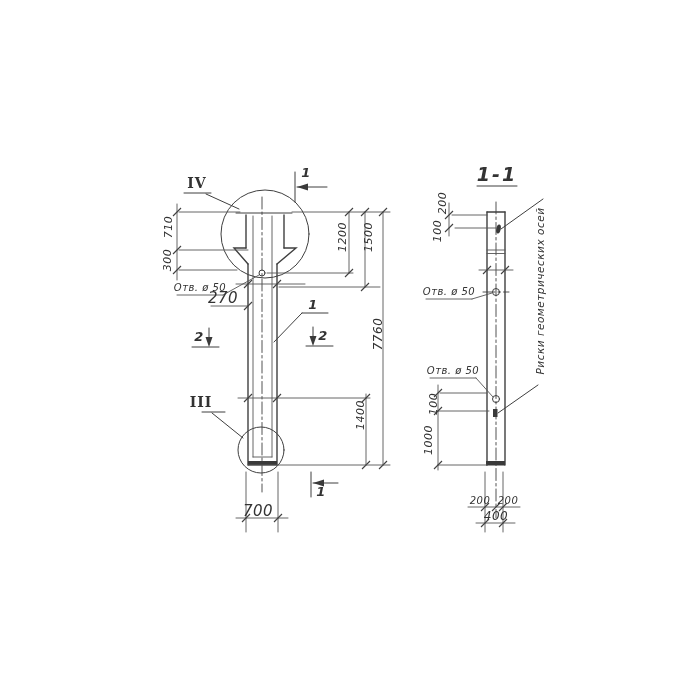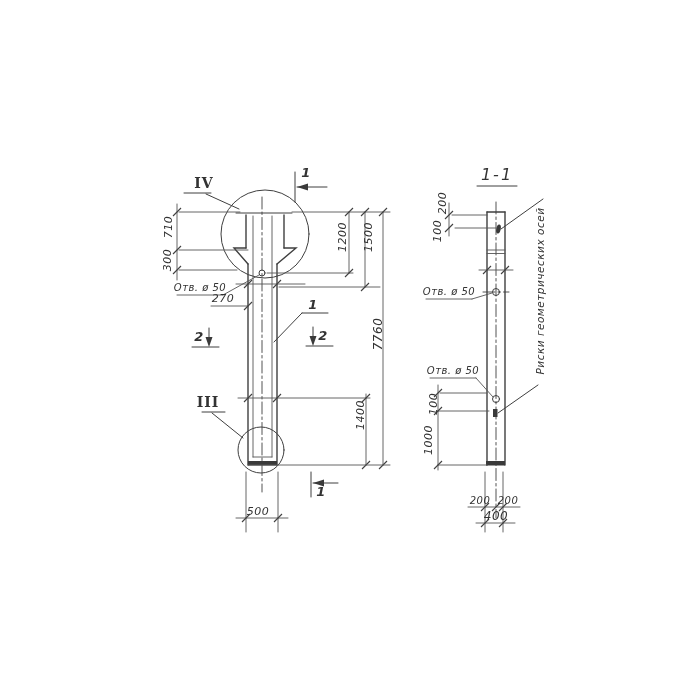--- a/index.html
+++ b/index.html
@@ -6,26 +6,26 @@
   .canvas{position:relative;width:700px;height:700px;background:#fff;overflow:hidden;
           font-family:"DejaVu Sans",sans-serif;color:#3a3a3a;}
   svg{position:absolute;left:0;top:0;}
   .ln{stroke:#3f3f3f;stroke-width:1;fill:none;stroke-linecap:round;}
   .obj{stroke-width:1.4;}
   .thin{stroke-width:0.9;stroke:#555;}
   .center{stroke-dasharray:12 3 2.5 3;stroke-width:0.9;}
   .tick{stroke:#3f3f3f;stroke-width:1.1;}
   .fill{fill:#3a3a3a;stroke:none;}
   .lbl{position:absolute;white-space:nowrap;transform:translate(-50%,-50%);
-       font-style:italic;font-size:11px;color:#333;letter-spacing:0.5px;}
+       font-style:italic;font-size:15px;color:#333;letter-spacing:0.5px;}
   .vlbl{position:absolute;white-space:nowrap;transform:translate(-50%,-50%) rotate(-90deg);
        font-style:italic;font-size:11px;color:#333;letter-spacing:0.5px;}
-  .roman{font-family:"DejaVu Serif",serif;font-size:14px;font-style:normal;font-weight:bold;letter-spacing:1px;margin-left:7px;}
+  .roman{font-family:"DejaVu Serif",serif;font-size:14px;font-style:normal;font-weight:bold;letter-spacing:1px;}
   .digit{font-size:13px;font-weight:bold;}
-  .title{font-size:16px;font-weight:normal;letter-spacing:2px;}
+  .title{font-size:19px;font-weight:bold;letter-spacing:2px;}
   .big{font-size:12px;}
 </style>
 </head>
 <body>
 
 <div class="canvas">
 
 <svg width="700" height="700" viewBox="0 0 700 700">
 
   <g>
@@ -197,21 +197,21 @@
   <div class="lbl digit" style="left:323px;top:335px;">2</div>
   <div class="lbl digit" style="left:313px;top:304px;">1</div>
   <div class="vlbl" style="left:168px;top:227px;">710</div>
   <div class="vlbl" style="left:167px;top:260px;">300</div>
   <div class="lbl" style="left:200px;top:287px;font-size:10px;">Отв. ø 50</div>
   <div class="lbl" style="left:223px;top:298px;">270</div>
   <div class="vlbl" style="left:342px;top:237px;">1200</div>
   <div class="vlbl" style="left:368px;top:237px;">1500</div>
   <div class="vlbl big" style="left:378px;top:334px;">7760</div>
   <div class="vlbl" style="left:360px;top:415px;">1400</div>
-  <div class="lbl" style="left:258px;top:511px;">500</div>
+  <div class="lbl" style="left:258px;top:511px;">700</div>
 
   <div class="lbl title" style="left:497px;top:174px;">1-1</div>
   <div class="vlbl" style="left:442px;top:203px;">200</div>
   <div class="vlbl" style="left:437px;top:231px;">100</div>
   <div class="lbl" style="left:449px;top:291px;font-size:10px;">Отв. ø 50</div>
   <div class="lbl" style="left:453px;top:370px;font-size:10px;">Отв. ø 50</div>
   <div class="vlbl" style="left:433px;top:404px;">100</div>
   <div class="vlbl" style="left:428px;top:440px;">1000</div>
   <div class="lbl" style="left:480px;top:500px;font-size:10px;">200</div>
   <div class="lbl" style="left:508px;top:500px;font-size:10px;">200</div>

